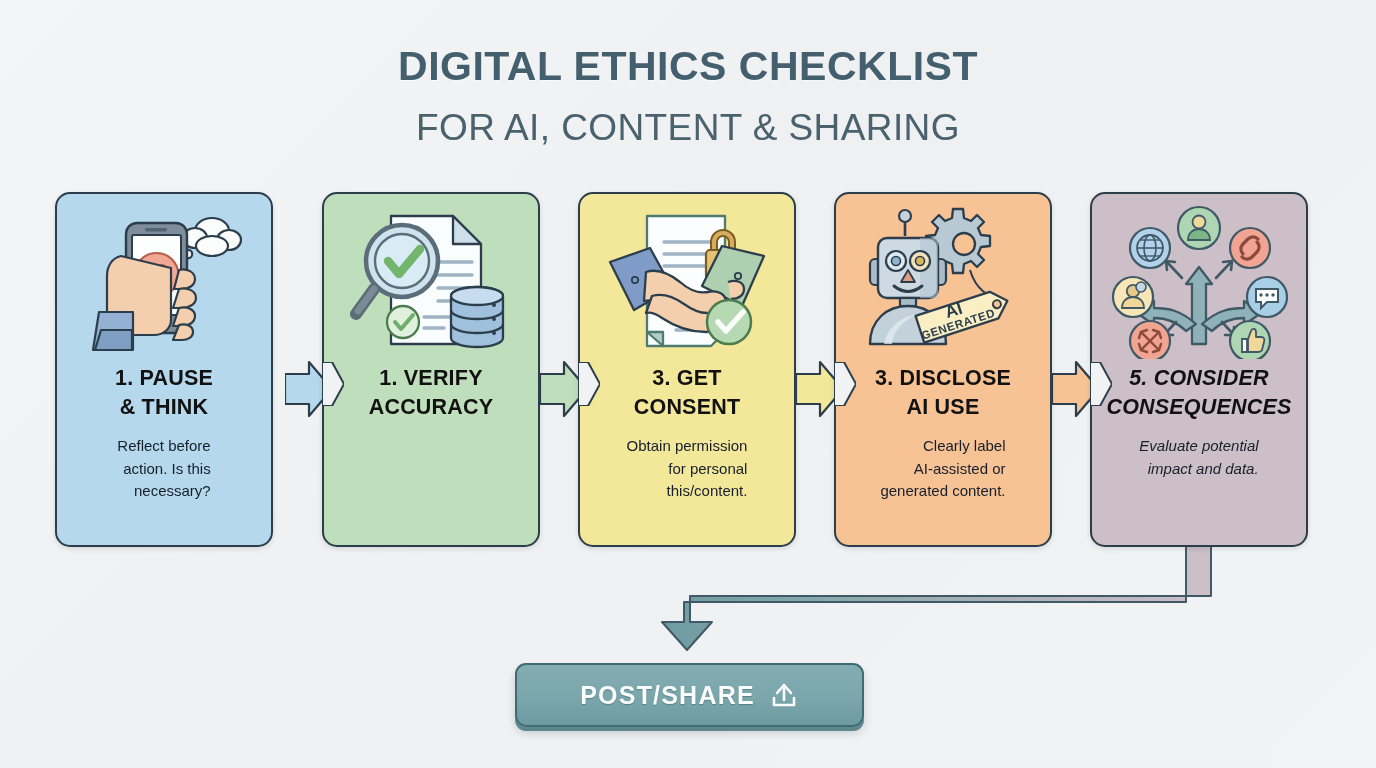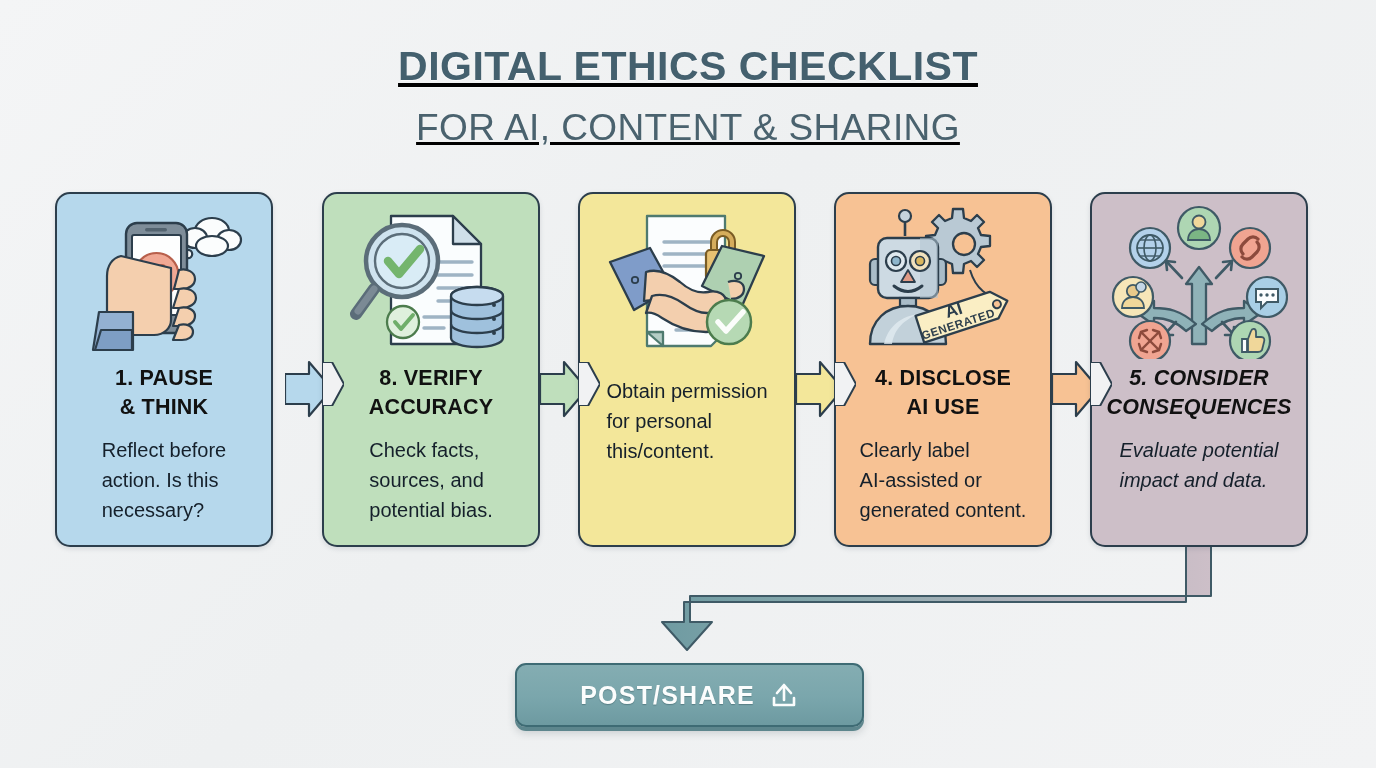--- a/index.html
+++ b/index.html
@@ -5,21 +5,21 @@
   html,body{margin:0;padding:0;}
   body{
     width:1376px;height:768px;overflow:hidden;
     background:linear-gradient(135deg,#f4f5f6 0%,#eef0f1 45%,#f2f3f4 100%);
     font-family:"Liberation Sans", sans-serif;
     position:relative;
   }
   #stage{position:absolute;inset:0;}
 
   
-  .title-wrap{position:absolute;left:0;right:0;top:46px;text-align:center;text-decoration:underline;}
+  .title-wrap{position:absolute;left:0;right:0;top:46px;text-align:center;}
   .title-l1{
     font-size:41px;font-weight:bold;letter-spacing:0.5px;
     color:#44606e;line-height:1.0;
     text-shadow:0 1px 0 rgba(255,255,255,.6);
   }
   .title-l2{
     font-size:37px;font-weight:normal;letter-spacing:0.4px;
     color:#4a626e;line-height:1.0;margin-top:22px;
   }
 
@@ -35,21 +35,21 @@
   .card .art{
     width:100%;height:162px;display:flex;align-items:center;justify-content:center;
     margin-top:6px;
   }
   .card .heading{
     font-size:21.5px;font-weight:bold;color:#111;text-align:center;
     line-height:1.33;letter-spacing:.2px;margin-top:2px;
     white-space:pre-line;
   }
   .card .body{
-    font-size:20px;color:#15202b;text-align:left;line-height:1.5;
+    font-size:15px;color:#15202b;text-align:right;line-height:1.5;
     margin-top:14px;white-space:pre-line;padding:0 8px;
   }
 
   
   .notch{
     position:absolute;left:-2px;top:168px;width:22px;height:44px;
     pointer-events:none;
   }
 
   
@@ -178,25 +178,22 @@
           <path d="M105 92 a26 9 0 0 1 52 0 l0 42 a26 9 0 0 1 -52 0 z" fill="#9fc1dd"></path>
           <ellipse cx="131" cy="92" rx="26" ry="9" fill="#c6dcef"></ellipse>
           <path d="M105 106 a26 9 0 0 0 52 0" fill="none"></path>
           <path d="M105 120 a26 9 0 0 0 52 0" fill="none"></path>
         </g>
         <circle cx="148" cy="101" r="2" fill="#2c3e4c"></circle>
         <circle cx="148" cy="115" r="2" fill="#2c3e4c"></circle>
         <circle cx="148" cy="129" r="2" fill="#2c3e4c"></circle>
       </svg>
     </div>
-    <div class="heading">8. VERIFY
+    <div class="heading">1. VERIFY
 ACCURACY</div>
-    <div class="body">Check facts,
-sources, and
-potential bias.</div>
     <svg class="notch" viewBox="0 0 22 44">
       <path d="M0 0 L10 0 L22 22 L10 44 L0 44 Z" fill="#f1f2f3" stroke="#2c3e4c" stroke-width="2"></path>
     </svg>
   </div>
 
   <svg class="conn" style="left:540px;" viewBox="0 0 48 62">
     <path d="M0 16 L24 16 L24 4 L47 31 L24 58 L24 46 L0 46 Z" fill="#bfdfbc" stroke="#2c3e4c" stroke-width="2.2" stroke-linejoin="round"></path>
   </svg>
 
   <div class="card" id="card3" style="left:578px;background:#f3e79a;">
@@ -225,20 +222,22 @@
         <g fill="#f3cfae" stroke="#2c3e4c" stroke-width="2.3" stroke-linejoin="round">
           <path d="M44 68 c12 -4 24 2 34 10 c8 7 18 12 28 10 c10 -2 18 2 18 10 c0 7 -6 12 -14 13 c-14 2 -28 -2 -40 -8 c-10 -5 -20 -8 -28 -6 z"></path>
           <path d="M50 92 c10 -3 22 1 32 8 c7 5 15 9 23 9 c8 0 13 4 13 9 c0 6 -6 10 -14 10 c-16 0 -32 -6 -44 -14 c-6 -4 -12 -6 -16 -5 z"></path>
           <path d="M126 78 c8 -3 16 0 16 7 c0 6 -5 10 -13 10"></path>
         </g>
 
         <circle cx="127" cy="118" r="22" fill="#b6d9b4" stroke="#4c7c4d" stroke-width="2.5"></circle>
         <path d="M116 118 l8 9 l17 -19" fill="none" stroke="#fbfdfb" stroke-width="5.5" stroke-linecap="round" stroke-linejoin="round"></path>
       </svg>
     </div>
+    <div class="heading">3. GET
+CONSENT</div>
     <div class="body">Obtain permission
 for personal
 this/content.</div>
     <svg class="notch" viewBox="0 0 22 44">
       <path d="M0 0 L10 0 L22 22 L10 44 L0 44 Z" fill="#f1f2f3" stroke="#2c3e4c" stroke-width="2"></path>
     </svg>
   </div>
 
   <svg class="conn" style="left:796px;" viewBox="0 0 48 62">
     <path d="M0 16 L24 16 L24 4 L47 31 L24 58 L24 46 L0 46 Z" fill="#f3e79a" stroke="#2c3e4c" stroke-width="2.2" stroke-linejoin="round"></path>
@@ -278,21 +277,21 @@
         <path d="M112 66 C118 86 130 92 142 96" fill="none" stroke="#2c3e4c" stroke-width="2"></path>
 
         <g transform="rotate(-18 110 118)">
           <path d="M62 96 l78 0 l14 14 l-14 14 l-78 0 z" fill="#faeec4" stroke="#2c3e4c" stroke-width="2.3" stroke-linejoin="round"></path>
           <circle cx="143" cy="110" r="4" fill="#f7c294" stroke="#2c3e4c" stroke-width="2"></circle>
           <text x="100" y="108" font-family="'Liberation Sans',sans-serif" font-size="17" font-weight="bold" fill="#2c3e4c" text-anchor="middle">AI</text>
           <text x="100" y="121" font-family="'Liberation Sans',sans-serif" font-size="11.5" font-weight="bold" fill="#2c3e4c" text-anchor="middle" letter-spacing="0.6">GENERATED</text>
         </g>
       </svg>
     </div>
-    <div class="heading">4. DISCLOSE
+    <div class="heading">3. DISCLOSE
 AI USE</div>
     <div class="body">Clearly label
 AI-assisted or
 generated content.</div>
     <svg class="notch" viewBox="0 0 22 44">
       <path d="M0 0 L10 0 L22 22 L10 44 L0 44 Z" fill="#f1f2f3" stroke="#2c3e4c" stroke-width="2"></path>
     </svg>
   </div>
 
   <svg class="conn" style="left:1052px;" viewBox="0 0 48 62">

